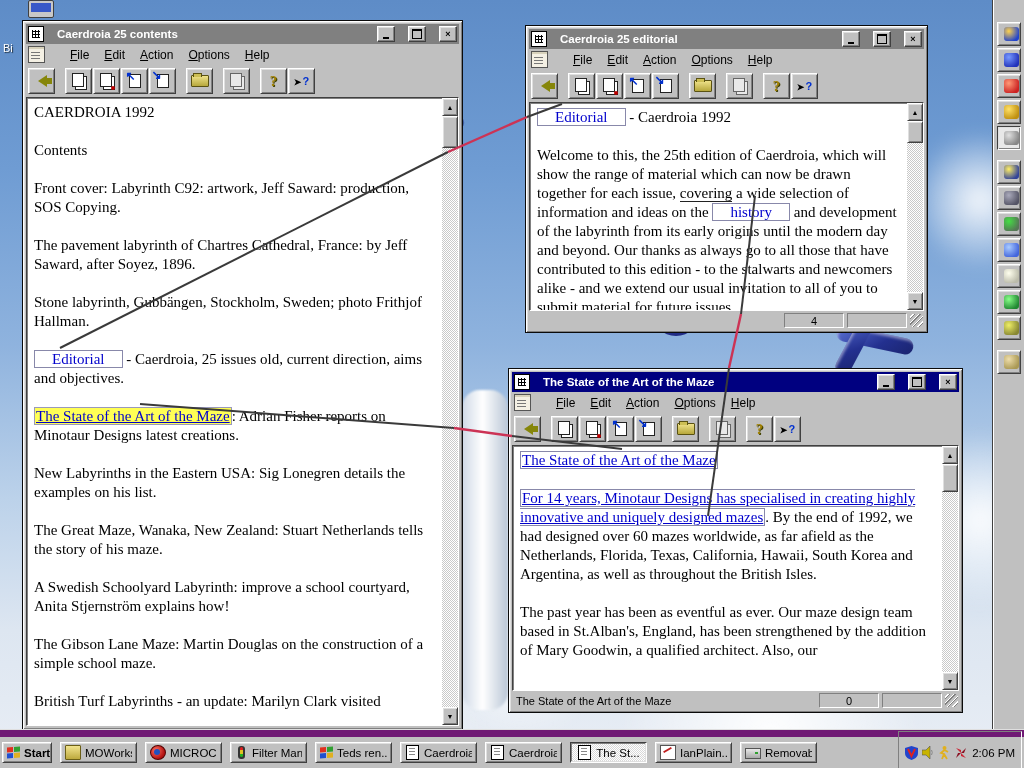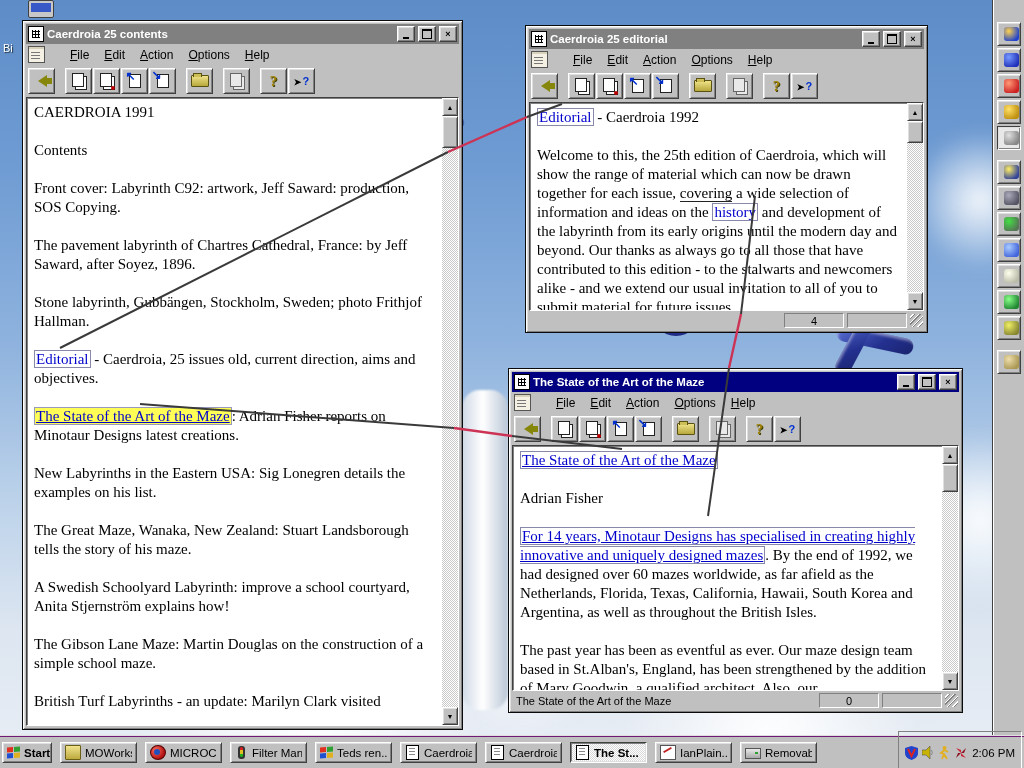--- a/index.html
+++ b/index.html
@@ -12,21 +12,21 @@
   .cloud{position:absolute;border-radius:50%;filter:blur(9px);background:radial-gradient(circle,rgba(255,255,255,.95),rgba(255,255,255,0) 70%);}
   .tube{position:absolute;border-radius:20px;background:linear-gradient(135deg,#5d74d8,#23308f 60%,#1a246e);box-shadow:inset 2px 2px 3px rgba(255,255,255,.45);}
   .ball{position:absolute;border-radius:50%;background:radial-gradient(circle at 35% 30%,#6c84e0,#202c85 70%);}
   .pillar{position:absolute;border-radius:18px;background:linear-gradient(90deg,#cfd9e6,#ffffff 45%,#b9c6d6);filter:blur(1px);}
 
   
   .win{position:absolute;background:#c0c0c0;display:flex;flex-direction:column;
     border:1px solid #0a0a0a;
     box-shadow:inset 1px 1px 0 #ffffff,inset -1px -1px 0 #808080,inset 2px 2px 0 #dfdfdf;
     padding:3px;z-index:10;}
-  .titlebar{height:18px;display:flex;align-items:center;gap:3px;padding:1px 2px;flex:0 0 auto;}
+  .titlebar{height:18px;display:flex;align-items:center;gap:13px;padding:1px 2px;flex:0 0 auto;}
   .titlebar.active{background:#000080;}
   .titlebar.inactive{background:#808080;}
   .title-text{color:#fff;font-weight:bold;font-size:11.5px;flex:1 1 auto;white-space:nowrap;overflow:hidden;}
   .tb-btn{width:16px;height:14px;background:#c0c0c0;border:1px solid;border-color:#fff #404040 #404040 #fff;
     box-shadow:inset -1px -1px 0 #808080,inset 1px 1px 0 #dfdfdf;display:flex;align-items:center;justify-content:center;
     font-size:9px;font-weight:bold;color:#000;line-height:1;}
   .tb-btn .min{width:6px;height:2px;background:#000;margin-top:7px;}
   .tb-btn .max{width:8px;height:7px;border:1px solid #000;border-top-width:2px;}
   .sysicon{width:14px;height:14px;background:#fff;border:1px solid #000;display:grid;place-items:center;}
   .sysicon i{width:8px;height:8px;background:
@@ -60,21 +60,21 @@
   .ic-copy{width:10px;height:12px;background:#e9e9e9;border:1px solid #666;box-shadow:3px 3px 0 -1px #e9e9e9,3px 3px 0 0 #666;margin:-2px 0 0 -2px;}
   .ic-help{color:#a08000;font-size:15px;font-weight:bold;font-family:"Liberation Serif",serif;text-shadow:1px 1px 0 #404000;}
   .ic-chelp{font-size:11px;font-weight:bold;color:#0030d0;}
   .ic-chelp:before{content:"➤";color:#000;font-size:9px;margin-right:1px;}
 
   .content{flex:1 1 auto;display:flex;min-height:0;background:#fff;
     border:1px solid;border-color:#404040 #fff #fff #404040;box-shadow:inset 1px 1px 0 #808080;}
   .text-area{flex:1 1 auto;overflow:hidden;padding:5px 6px 0 7px;color:#000;
      font-family:"Liberation Serif",serif;font-size:15px;line-height:19px;}
   .text-area p{margin:0 0 19px 0;}
-  .lk{color:#0000cc;border:1px solid #8888aa;padding:0 1px;}
+  .lk{color:#0000cc;border:1px solid #8888aa;padding:0 17px;}
   .lk-ul{color:#0000cc;border:1px solid #8888aa;padding:0 1px;text-decoration:underline;text-decoration-color:#0000cc;}
   .lk-hl{color:#0000cc;background:#ffff55;border:1px solid #9999bb;padding:0 1px;text-decoration:underline;}
   .ul-plain{border-bottom:1px solid #222;}
 
   .scrollbar{flex:0 0 16px;display:flex;flex-direction:column;
     background:conic-gradient(#fff 25%,#c9c9c9 0 50%,#fff 0 75%,#c9c9c9 0);background-size:2px 2px;}
   .sb-btn{flex:0 0 16px;background:#c0c0c0;border:1px solid;border-color:#fff #404040 #404040 #fff;
     box-shadow:inset 1px 1px 0 #dfdfdf,inset -1px -1px 0 #808080;display:grid;place-items:center;
     font-size:7px;color:#000;line-height:1;}
   .sb-thumb{flex:0 0 30px;background:#c0c0c0;border:1px solid;border-color:#fff #404040 #404040 #fff;
@@ -83,28 +83,28 @@
 
   .statusbar{height:17px;display:flex;align-items:center;gap:3px;padding:1px 1px 0 2px;font-size:11px;flex:0 0 auto;}
   .st-label{flex:1 1 auto;padding-left:2px;color:#000;white-space:nowrap;overflow:hidden;}
   .st-field{flex:0 0 58px;height:13px;border:1px solid;border-color:#808080 #fff #fff #808080;
     display:flex;align-items:center;justify-content:center;color:#000;}
   .grip{flex:0 0 13px;height:13px;background:
     repeating-linear-gradient(135deg,transparent 0 2px,#fff 2px 3px,#808080 3px 4px);}
 
   
   .taskbar{position:absolute;left:0;right:0;bottom:0;height:27px;background:#c0c0c0;
-    border-top:1px solid #701a75;box-shadow:0 -1px 0 #dfdfdf;display:flex;align-items:center;gap:8px;padding:2px 2px;z-index:100;}
+    border-top:7px solid #701a75;box-shadow:0 -1px 0 #dfdfdf;display:flex;align-items:center;gap:8px;padding:2px 2px;z-index:100;}
   .task,.startbtn{height:21px;background:#c0c0c0;border:1px solid;border-color:#fff #404040 #404040 #fff;
     box-shadow:inset 1px 1px 0 #dfdfdf,inset -1px -1px 0 #808080;display:flex;align-items:center;gap:4px;
     padding:0 4px;font-size:11.5px;color:#000;white-space:nowrap;overflow:hidden;}
   .startbtn{font-weight:bold;flex:0 0 50px;}
   .task{flex:0 0 77px;}
   .task.active{border-color:#404040 #fff #fff #404040;box-shadow:inset -1px -1px 0 #dfdfdf,inset 1px 1px 0 #808080;
-    background:conic-gradient(#fff 25%,#d9d9d9 0 50%,#fff 0 75%,#d9d9d9 0);background-size:2px 2px;font-weight:bold;}
+    background:conic-gradient(#fff 25%,#d9d9d9 0 50%,#fff 0 75%,#d9d9d9 0);background-size:2px 2px;font-weight:normal;justify-content:center;}
   .task span.lbl{overflow:hidden;text-overflow:clip;}
   .flag{width:14px;height:12px;display:grid;grid-template-columns:6px 6px;grid-template-rows:5px 5px;gap:1px;transform:skewY(-4deg);}
   .flag i:nth-child(1){background:#e03020;} .flag i:nth-child(2){background:#30a030;}
   .flag i:nth-child(3){background:#2050d0;} .flag i:nth-child(4){background:#e0b020;}
   .tic{width:14px;height:13px;flex:0 0 auto;position:relative;}
   .tic-folder{background:linear-gradient(#f2e48e,#bda93e);border:1px solid #6b5f16;border-radius:1px;}
   .tic-app{border-radius:50%;background:radial-gradient(circle at 35% 35%,#ff7060,#b01010 70%);border:1px solid #500;}
   .tic-app:after{content:"";position:absolute;left:3px;top:3px;width:6px;height:6px;border-radius:50%;background:#2050c0;}
   .tic-traffic{background:#333;border-radius:3px;width:7px;margin:0 3px;}
   .tic-traffic:after{content:"";position:absolute;left:2px;top:1px;width:3px;height:10px;
@@ -208,29 +208,29 @@
       <span class="tgap"></span>
       <span class="tbtn">
         <span class="ic ic-help">?</span>
       </span>
       <span class="tbtn">
         <span class="ic ic-chelp">?</span>
       </span>
     </div>
   <div class="content">
     <div class="text-area">
-        <p><span>CAERDROIA 1991</span></p>
+        <p><span>CAERDROIA 1992</span></p>
         <p><span>Contents</span></p>
         <p><span>Front cover: Labyrinth C92: artwork, Jeff Saward: production, SOS Copying.</span></p>
         <p><span>The pavement labyrinth of Chartres Cathedral, France: by Jeff Saward, after Soyez, 1896.</span></p>
         <p><span>Stone labyrinth, Gubbängen, Stockholm, Sweden; photo Frithjof Hallman.</span></p>
         <p><span class="lk">Editorial</span><span> - Caerdroia, 25 issues old, current direction, aims and objectives.</span></p>
         <p><span class="lk-hl">The State of the Art of the Maze</span><span>: Adrian Fisher reports on Minotaur Designs latest creations.</span></p>
         <p><span>New Labyrinths in the Eastern USA: Sig Lonegren details the examples on his list.</span></p>
-        <p><span>The Great Maze, Wanaka, New Zealand: Stuart Landsborough tells the story of his maze.</span></p>
+        <p><span>The Great Maze, Wanaka, New Zealand: Stuart Netherlands tells the story of his maze.</span></p>
         <p><span>A Swedish Schoolyard Labyrinth: improve a school courtyard, Anita Stjernström explains how!</span></p>
         <p><span>The Gibson Lane Maze: Martin Douglas on the construction of a simple school maze.</span></p>
         <p><span>British Turf Labyrinths - an update: Marilyn Clark visited</span></p>
       </div>
     <div class="scrollbar">
       <span class="sb-btn">▲</span>
       <span class="sb-thumb"></span>
       <span class="sb-track"></span>
       <span class="sb-btn">▼</span>
     </div>
@@ -355,21 +355,20 @@
       <span class="tbtn">
         <span class="ic ic-help">?</span>
       </span>
       <span class="tbtn">
         <span class="ic ic-chelp">?</span>
       </span>
     </div>
   <div class="content">
     <div class="text-area">
         <p><span class="lk-ul">The State of the Art of the Maze</span></p>
-        <p><span>Adrian Fisher</span></p>
         <p><span class="lk-ul">For 14 years, Minotaur Designs has specialised in creating highly innovative and uniquely designed mazes</span><span>. By the end of 1992, we had designed over 60 mazes worldwide, as far afield as the Netherlands, Florida, Texas, California, Hawaii, South Korea and Argentina, as well as throughout the British Isles.</span></p>
         <p><span>The past year has been as eventful as ever. Our maze design team based in St.Alban's, England, has been strengthened by the addition of Mary Goodwin, a qualified architect. Also, our</span></p>
       </div>
     <div class="scrollbar">
       <span class="sb-btn">▲</span>
       <span class="sb-thumb" style="flex-basis:26px"></span>
       <span class="sb-track"></span>
       <span class="sb-btn">▼</span>
     </div>
   </div>

